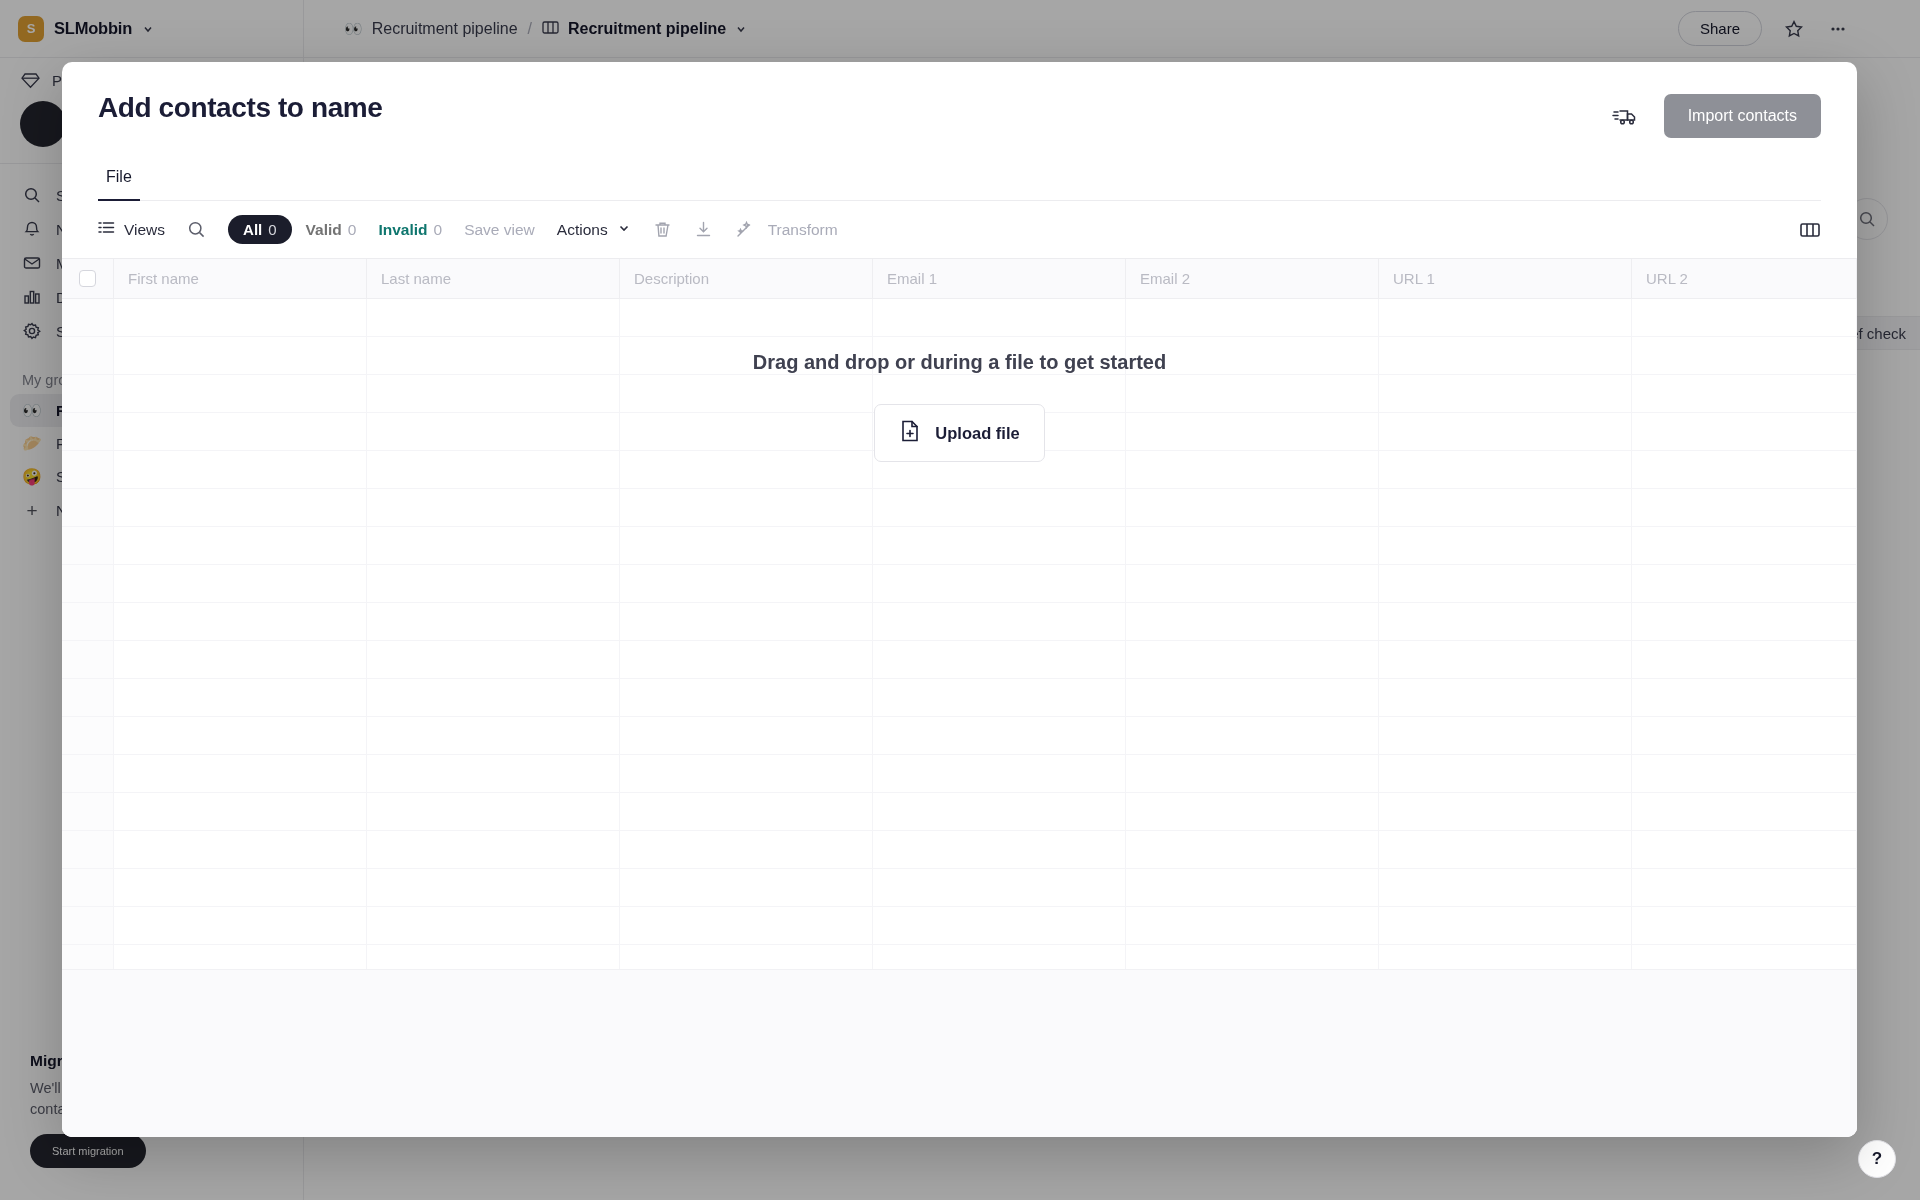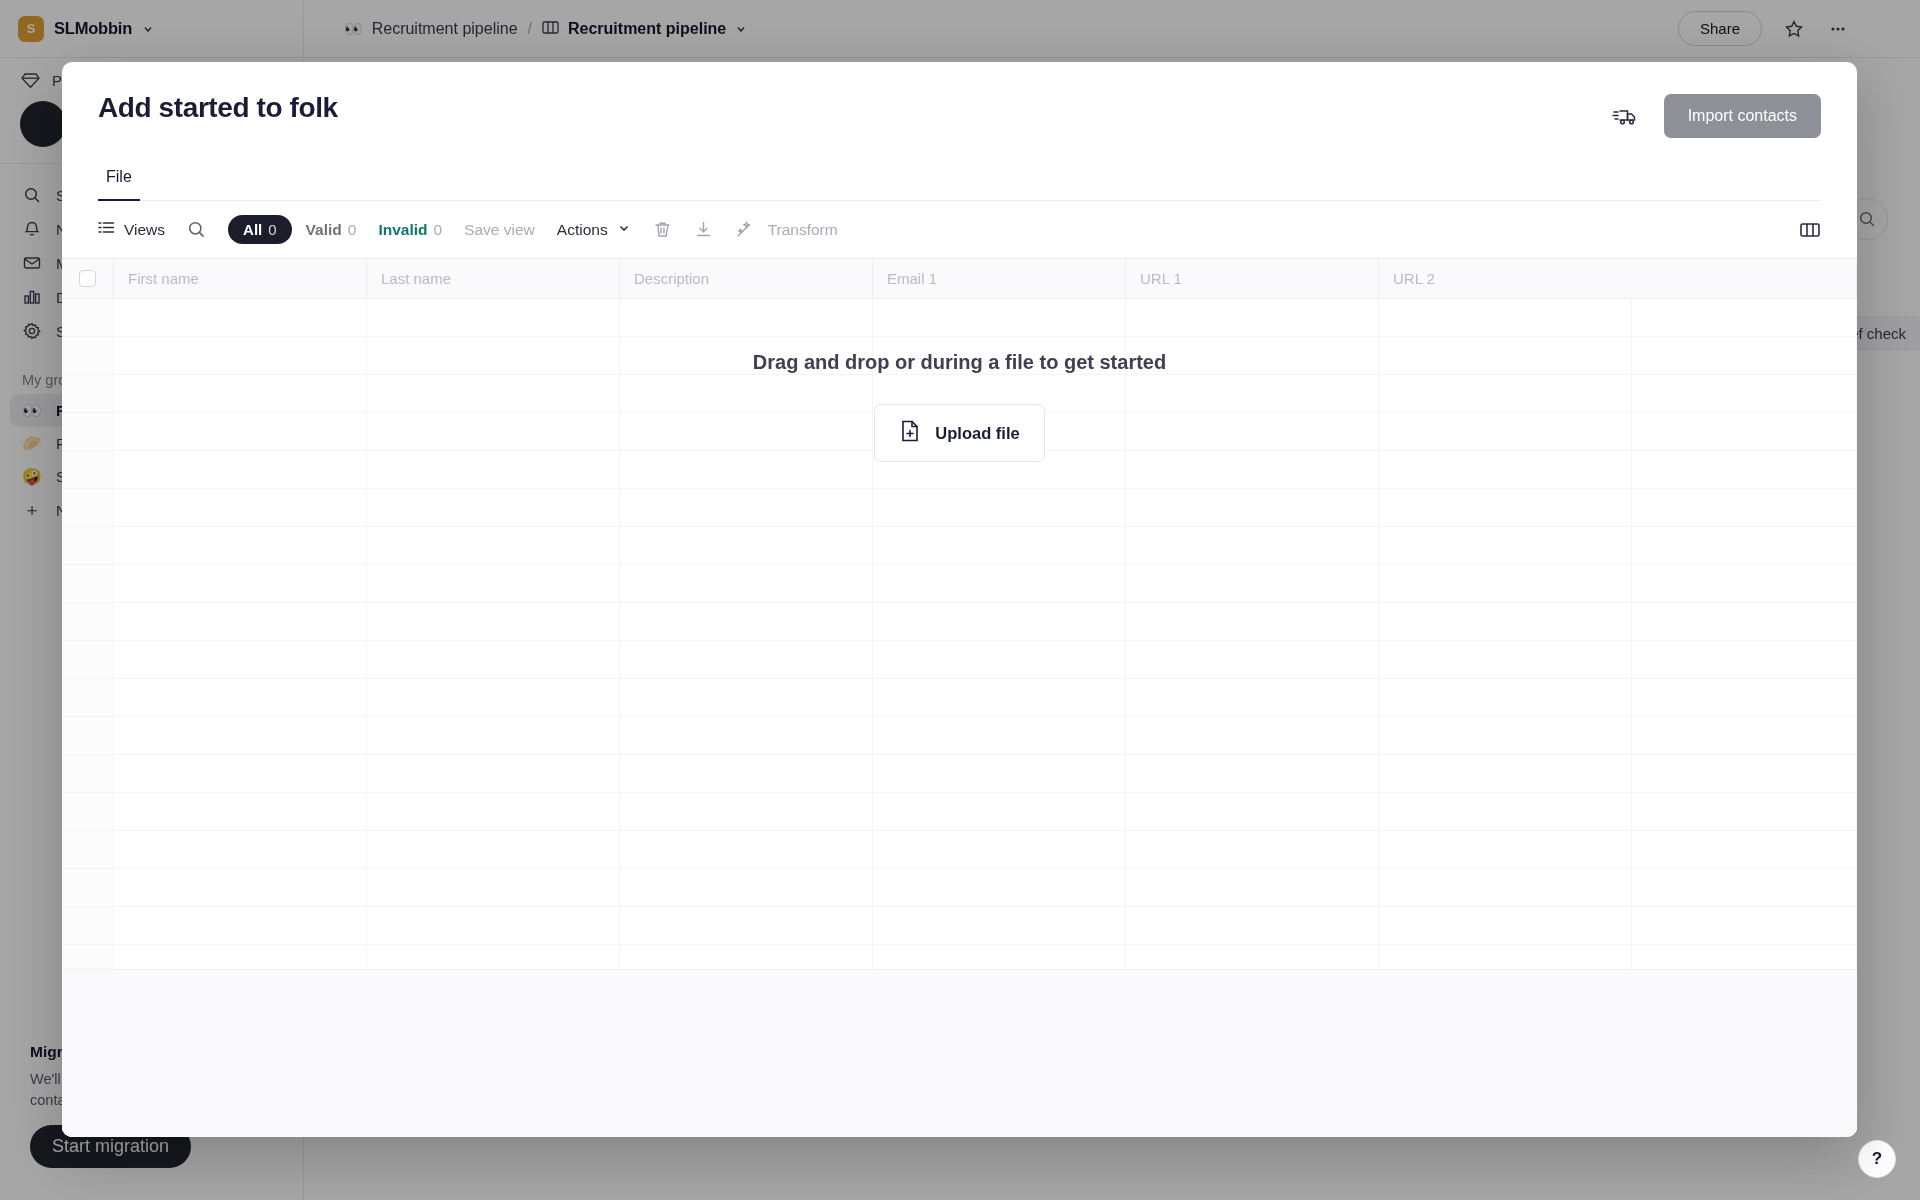--- a/index.html
+++ b/index.html
@@ -98,21 +98,21 @@
   .side-plus { font-size: 19px; color: #53555f; line-height: 1; width:20px; text-align:center;}
 
   .migration-card {
     margin: auto 14px 14px; padding: 16px 16px 18px;
     border-radius: 12px; background: #ffffff;
   }
   .mig-title { font-size: 15.5px; font-weight: 700; color: #16182b; margin-bottom: 8px; }
   .mig-body { font-size: 14.5px; color: #5c5e6b; line-height: 1.45; margin-bottom: 14px; }
   .mig-btn {
     background: #24262f; color: #fff; border: none; border-radius: 999px;
-    padding: 11px 22px; font-size: 18px; font-family: inherit;
+    padding: 11px 22px; font-size: 11px; font-family: inherit;
   }
 
   
   .bg-main { position: absolute; top: 58px; left: 304px; right: 0; bottom: 0; background:#fff;}
   .bg-search-circle {
     position: absolute; right: 32px; top: 140px;
     width: 42px; height: 42px; border-radius: 50%;
     border: 1px solid #e5e5ea; display:flex; align-items:center; justify-content:center;
     color:#6d6f7a;
   }
@@ -398,21 +398,21 @@
     <div class="bg-colhdr">Ref check</div>
   </div>
 </div>
 
 <div class="app-dim"></div>
 <div class="help-fab">?</div>
 
 <div class="modal">
 
   <div class="modal-head">
-    <div class="modal-title">Add started to folk</div>
+    <div class="modal-title">Add contacts to name</div>
     <div class="modal-head-right">
       <span class="truck-ico">
         <svg width="26" height="22" viewBox="0 0 26 22" fill="none" stroke="#2a2c3c" stroke-width="1.5" stroke-linecap="round">
           <path d="M8 6h7.5v9H8"></path>
             <path d="M15.5 9h4l3 3v3h-7z"></path>
           <circle cx="10.5" cy="17" r="1.8"></circle>
             <circle cx="19.5" cy="17" r="1.8"></circle>
           <path d="M2 7h4M1 10.5h5M3 14h3"></path>
         </svg>
       </span>
@@ -500,20 +500,21 @@
 
   <div class="grid-wrap">
     <div class="grid-head">
       <div class="gh-check">
           <div class="chk"></div>
         </div>
       <div class="gh-cell" style="width:253px">First name</div>
       <div class="gh-cell" style="width:253px">Last name</div>
       <div class="gh-cell" style="width:253px">Description</div>
       <div class="gh-cell" style="width:253px">Email 1</div>
+      <div class="gh-cell" style="width:253px">Email 2</div>
       <div class="gh-cell" style="width:253px">URL 1</div>
       <div class="gh-cell" style="flex:1">URL 2</div>
     </div>
 
     <div class="grid-body" id="grid-body">
         <div class="grow">
           <div class="gc-check"></div>
           <div class="gc" style="width: 253px; flex: 0 0 253px;"></div>
           <div class="gc" style="width: 253px; flex: 0 0 253px;"></div>
           <div class="gc" style="width: 253px; flex: 0 0 253px;"></div>

